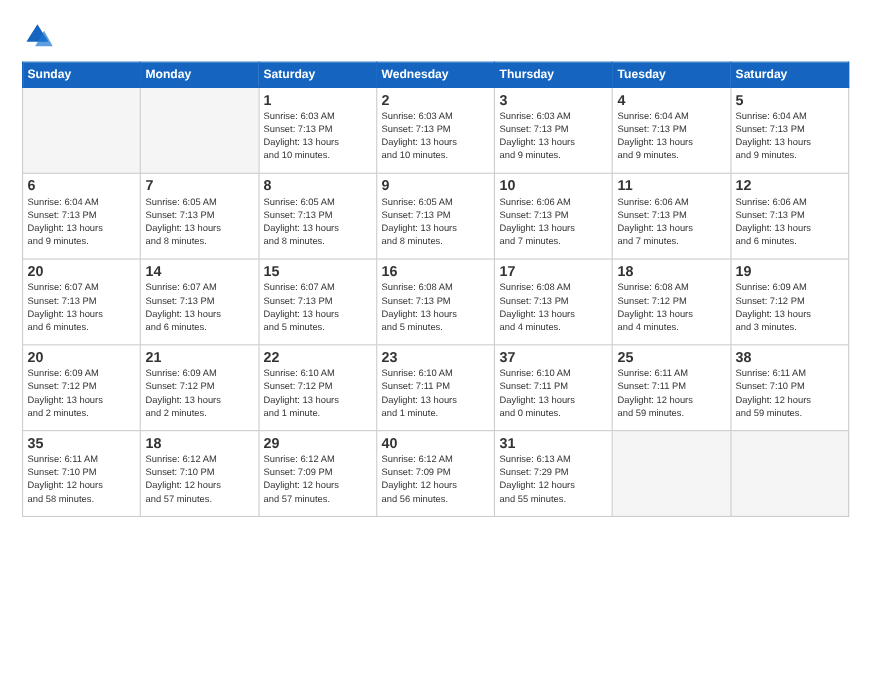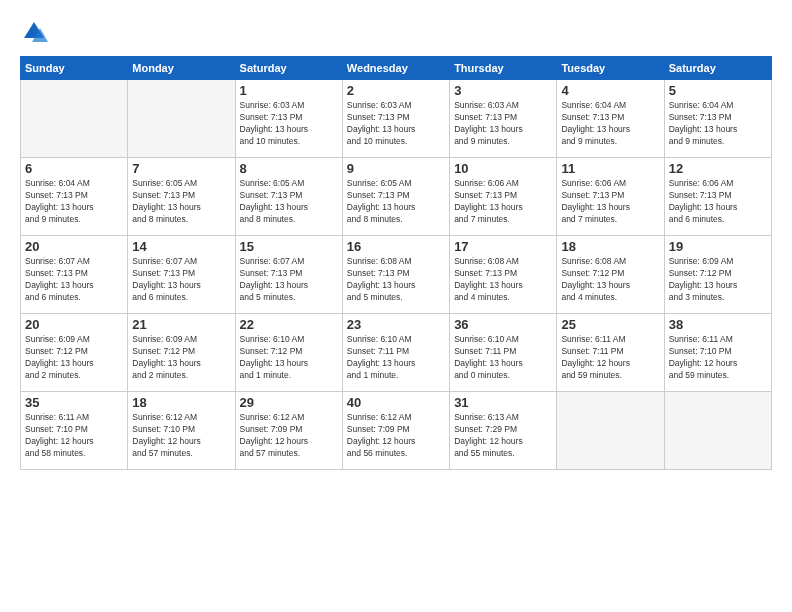--- a/index.html
+++ b/index.html
@@ -296,21 +296,21 @@
 and 1 minute.</div>
           </td>
           <td>
             <span class="day-num">23</span>
             <div class="day-info" style="white-space: pre-line;">Sunrise: 6:10 AM
 Sunset: 7:11 PM
 Daylight: 13 hours
 and 1 minute.</div>
           </td>
           <td>
-            <span class="day-num">36</span>
+            <span class="day-num">37</span>
             <div class="day-info" style="white-space: pre-line;">Sunrise: 6:10 AM
 Sunset: 7:11 PM
 Daylight: 13 hours
 and 0 minutes.</div>
           </td>
           <td>
             <span class="day-num">25</span>
             <div class="day-info" style="white-space: pre-line;">Sunrise: 6:11 AM
 Sunset: 7:11 PM
 Daylight: 12 hours

